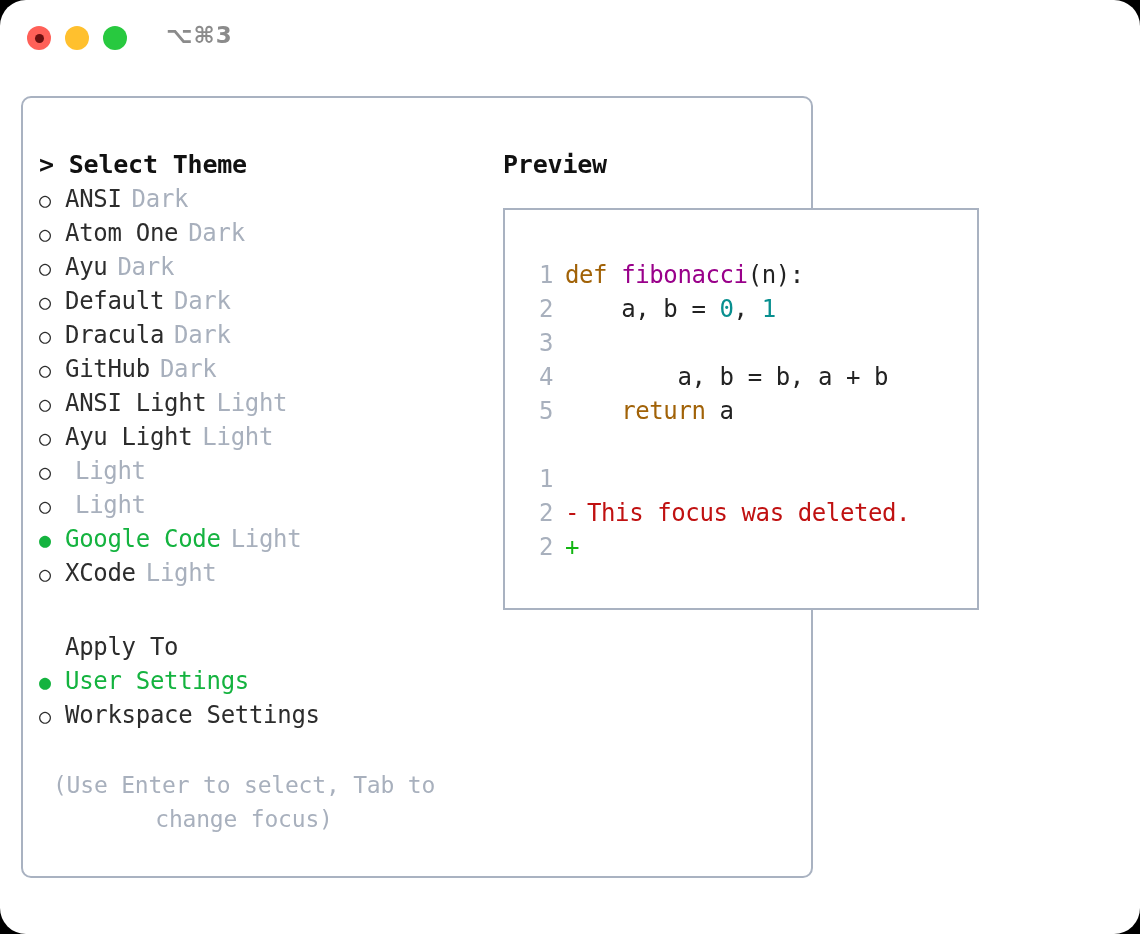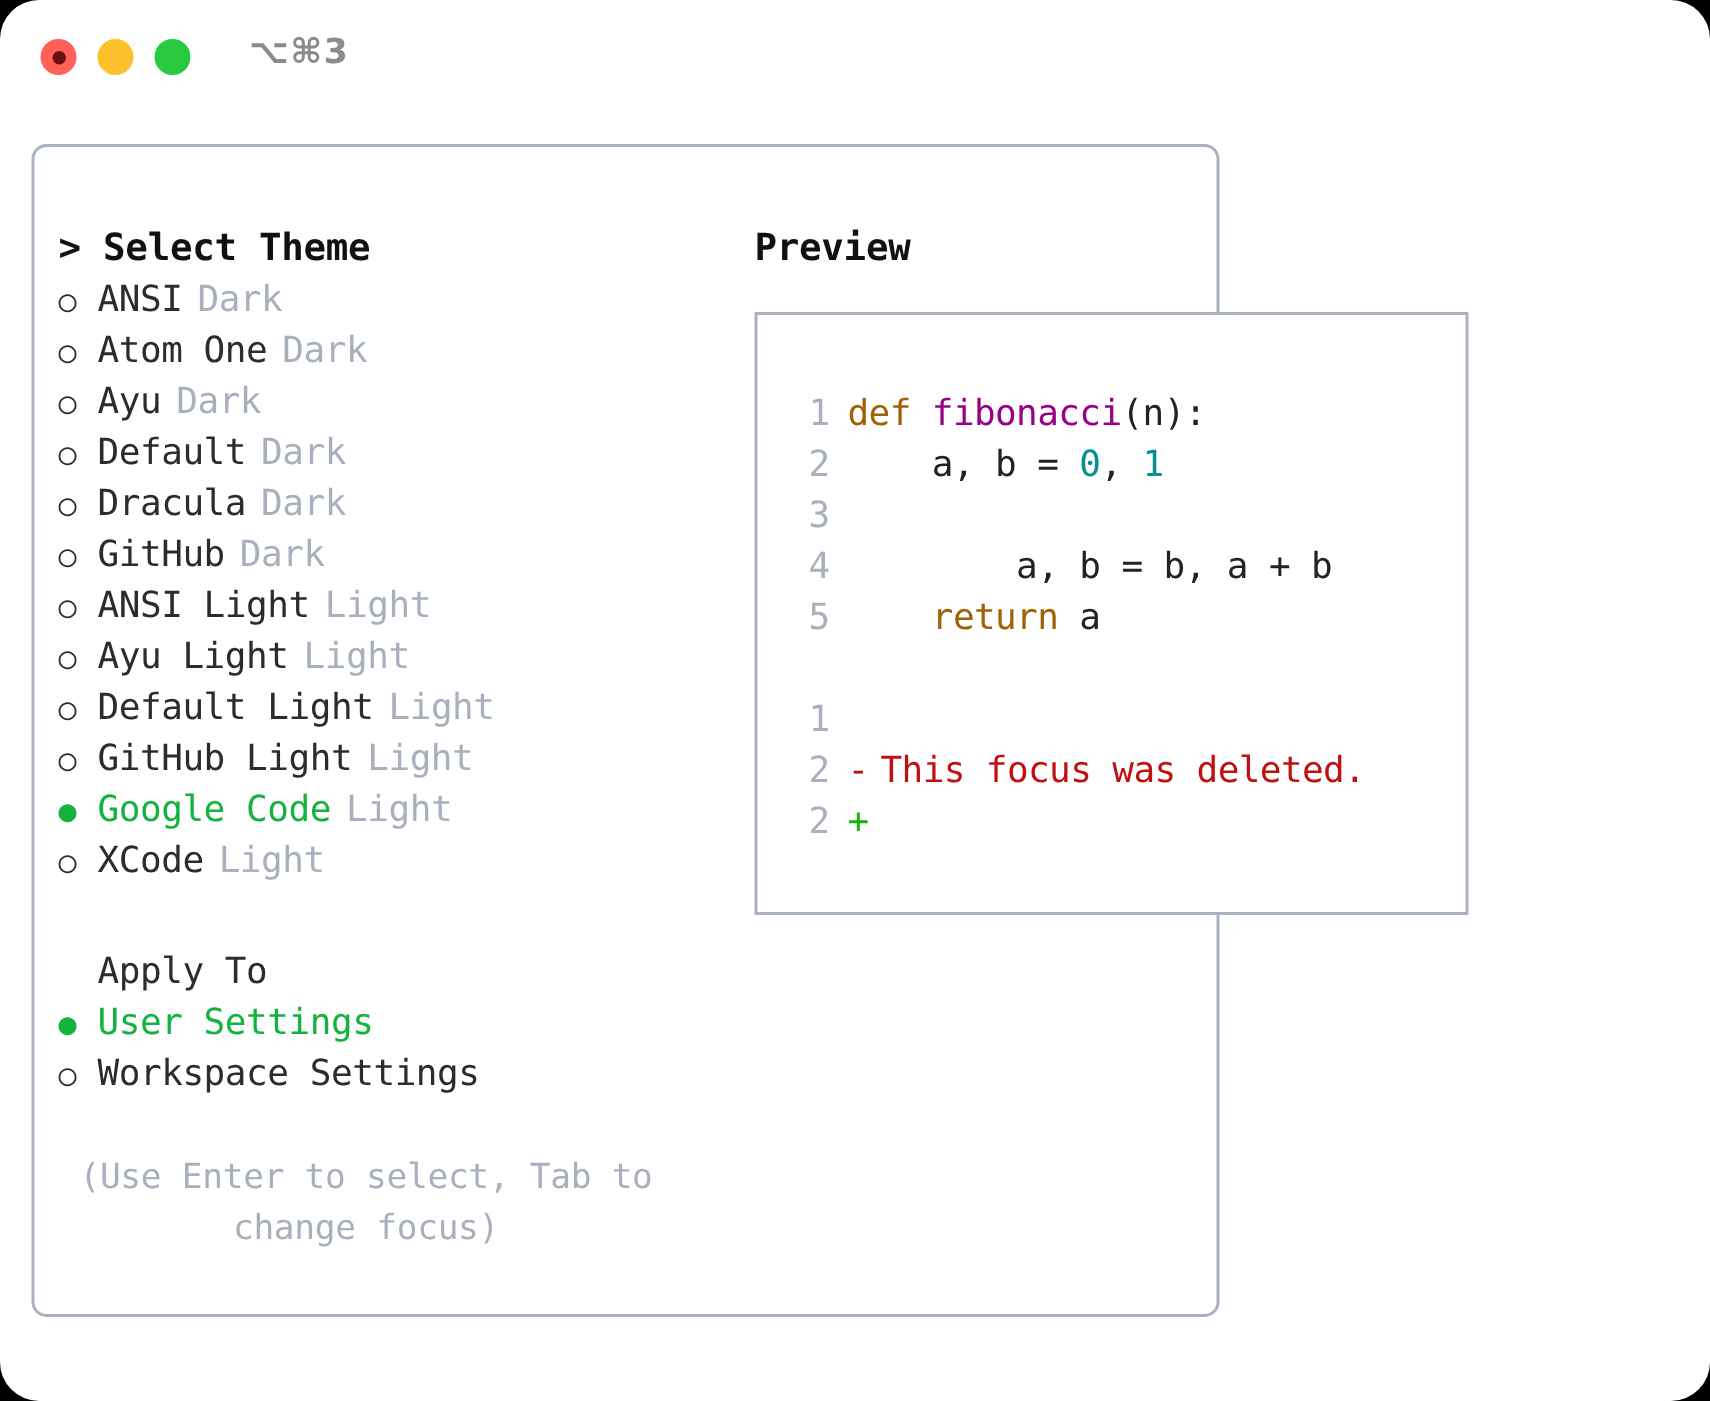--- a/index.html
+++ b/index.html
@@ -243,22 +243,22 @@
 
         <div class="theme-list" id="theme-list">
             <div class="row"><span class="marker">○</span><span class="label">ANSI</span><span class="variant">Dark</span></div>
             <div class="row"><span class="marker">○</span><span class="label">Atom One</span><span class="variant">Dark</span></div>
             <div class="row"><span class="marker">○</span><span class="label">Ayu</span><span class="variant">Dark</span></div>
             <div class="row"><span class="marker">○</span><span class="label">Default</span><span class="variant">Dark</span></div>
             <div class="row"><span class="marker">○</span><span class="label">Dracula</span><span class="variant">Dark</span></div>
             <div class="row"><span class="marker">○</span><span class="label">GitHub</span><span class="variant">Dark</span></div>
             <div class="row"><span class="marker">○</span><span class="label">ANSI Light</span><span class="variant">Light</span></div>
             <div class="row"><span class="marker">○</span><span class="label">Ayu Light</span><span class="variant">Light</span></div>
-            <div class="row"><span class="marker">○</span><span class="label">Default Light</span><span class="variant">Light</span></div>
-            <div class="row"><span class="marker">○</span><span class="label">GitHub Light</span><span class="variant">Light</span></div>
+            <div class="row"><span class="marker">○</span><span class="variant">Light</span></div>
+            <div class="row"><span class="marker">○</span><span class="variant">Light</span></div>
             <div class="row"><span class="marker sel">●</span><span class="label selected">Google Code</span><span class="variant">Light</span></div>
             <div class="row"><span class="marker">○</span><span class="label">XCode</span><span class="variant">Light</span></div>
           </div>
 
         <div class="section-gap"></div>
 
         <div class="section-head">
           <span class="marker"></span>
           <span class="label">Apply To</span>
         </div>

